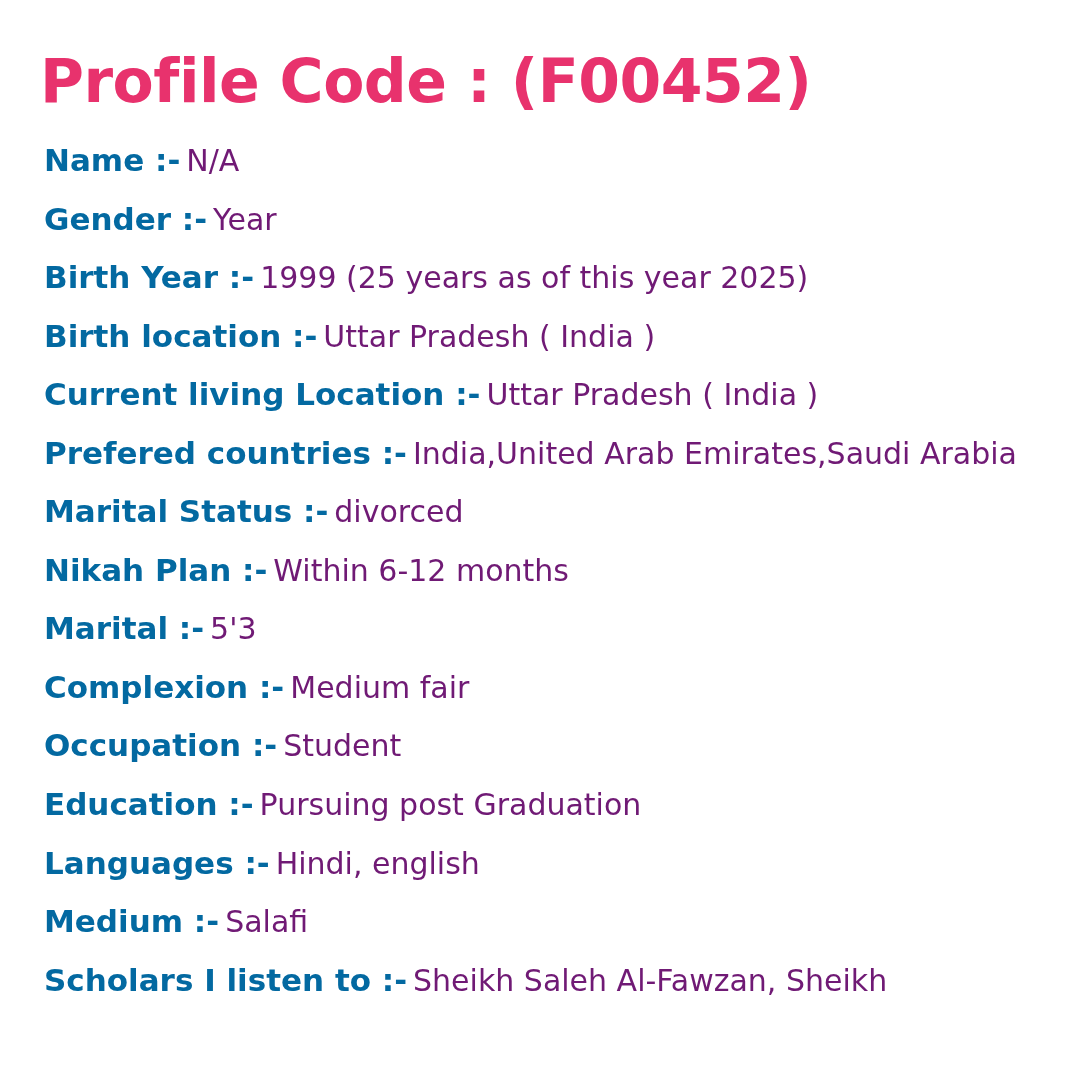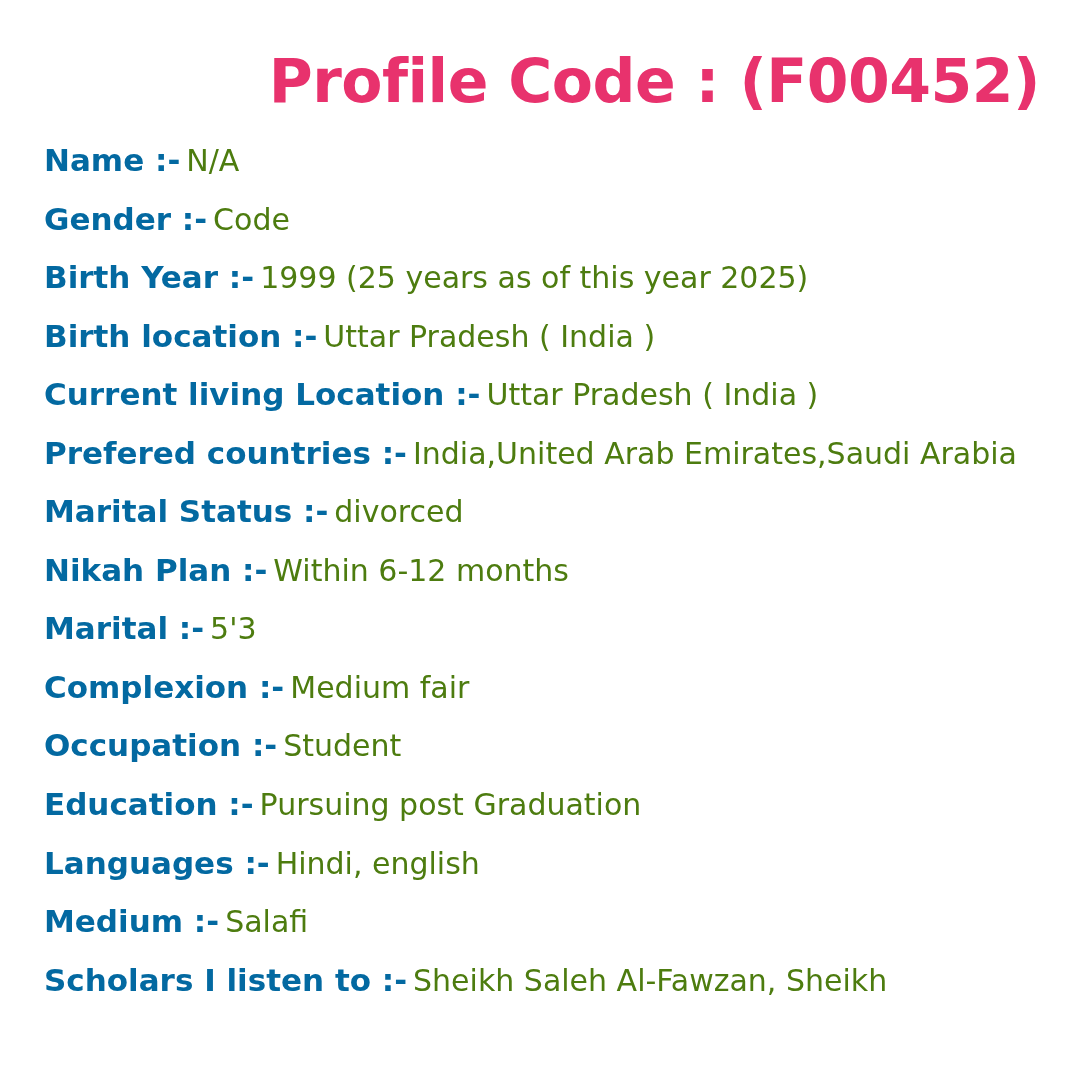--- a/index.html
+++ b/index.html
@@ -14,21 +14,21 @@
     overflow: hidden;
   }
   .page {
     width: 1080px;
     height: 1080px;
     position: relative;
     box-sizing: border-box;
     padding: 0 40px;
   }
   .title {
-    text-align: right;
+    text-align: left;
     color: #e8326d;
     font-weight: bold;
     font-size: 60px;
     letter-spacing: -0.5px;
     margin: 0;
     padding-top: 46px;
     padding-bottom: 10px;
     white-space: nowrap;
   }
   .fields {
@@ -39,41 +39,41 @@
     margin: 0 0 26px 4px;
     line-height: 1.05;
     white-space: nowrap;
   }
   .field-label {
     color: #0369a1;
     font-weight: bold;
     font-size: 31px;
   }
   .field-value {
-    color: #4d7c0f;
+    color: #701a75;
     font-weight: normal;
     font-size: 30px;
     margin-left: 6px;
   }
 </style>
 </head>
 <body>
 
 <div class="page">
 
   <h1 class="title">Profile Code : (F00452)</h1>
 
   <div class="fields">
 
     <div class="field-row">
       <span class="field-label">Name :-</span><span class="field-value">N/A</span>
     </div>
 
     <div class="field-row">
-      <span class="field-label">Gender :-</span><span class="field-value">Code</span>
+      <span class="field-label">Gender :-</span><span class="field-value">Year</span>
     </div>
 
     <div class="field-row">
       <span class="field-label">Birth Year :-</span><span class="field-value">1999 (25 years as of this year 2025)</span>
     </div>
 
     <div class="field-row">
       <span class="field-label">Birth location :-</span><span class="field-value">Uttar Pradesh ( India )</span>
     </div>
 

